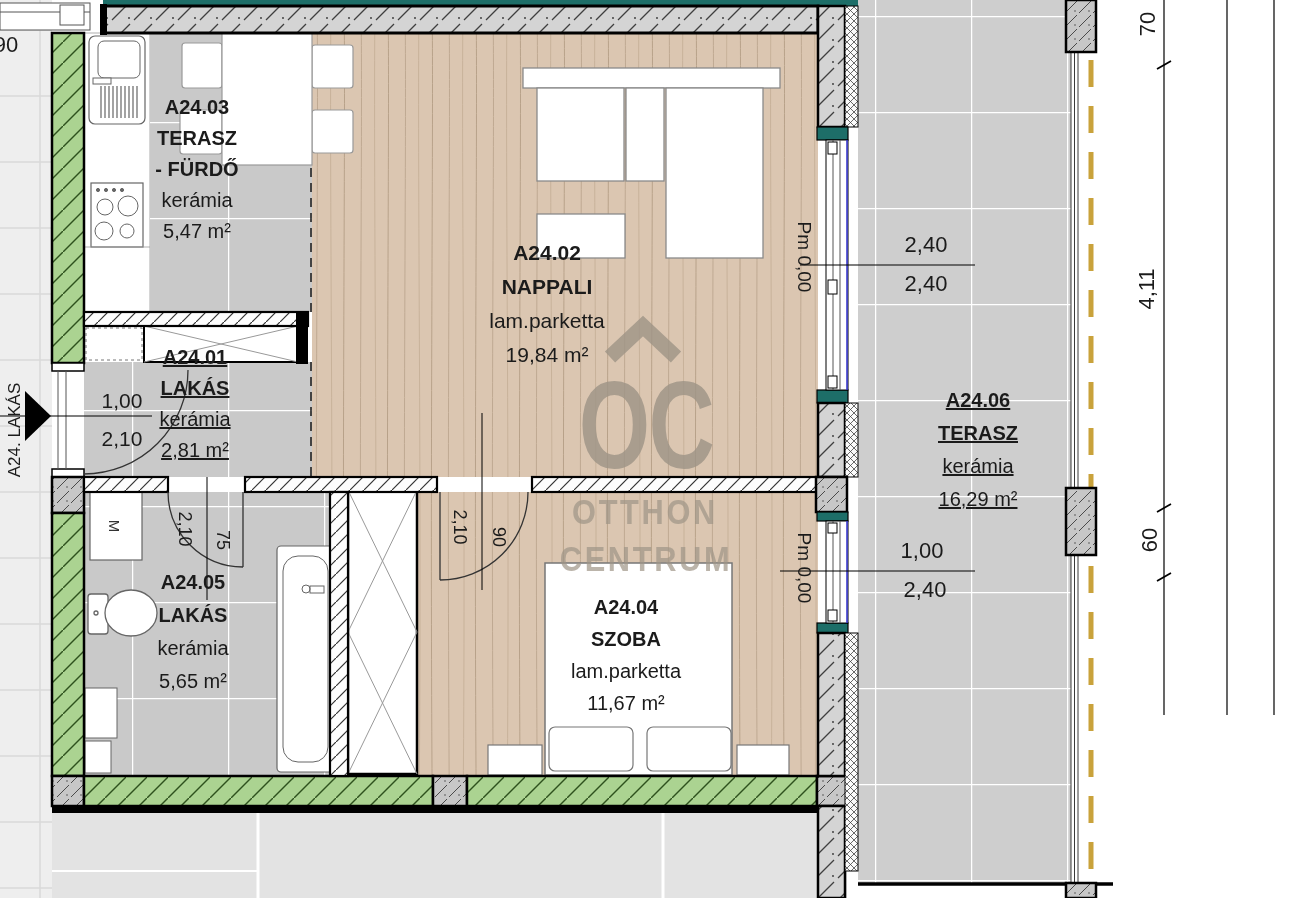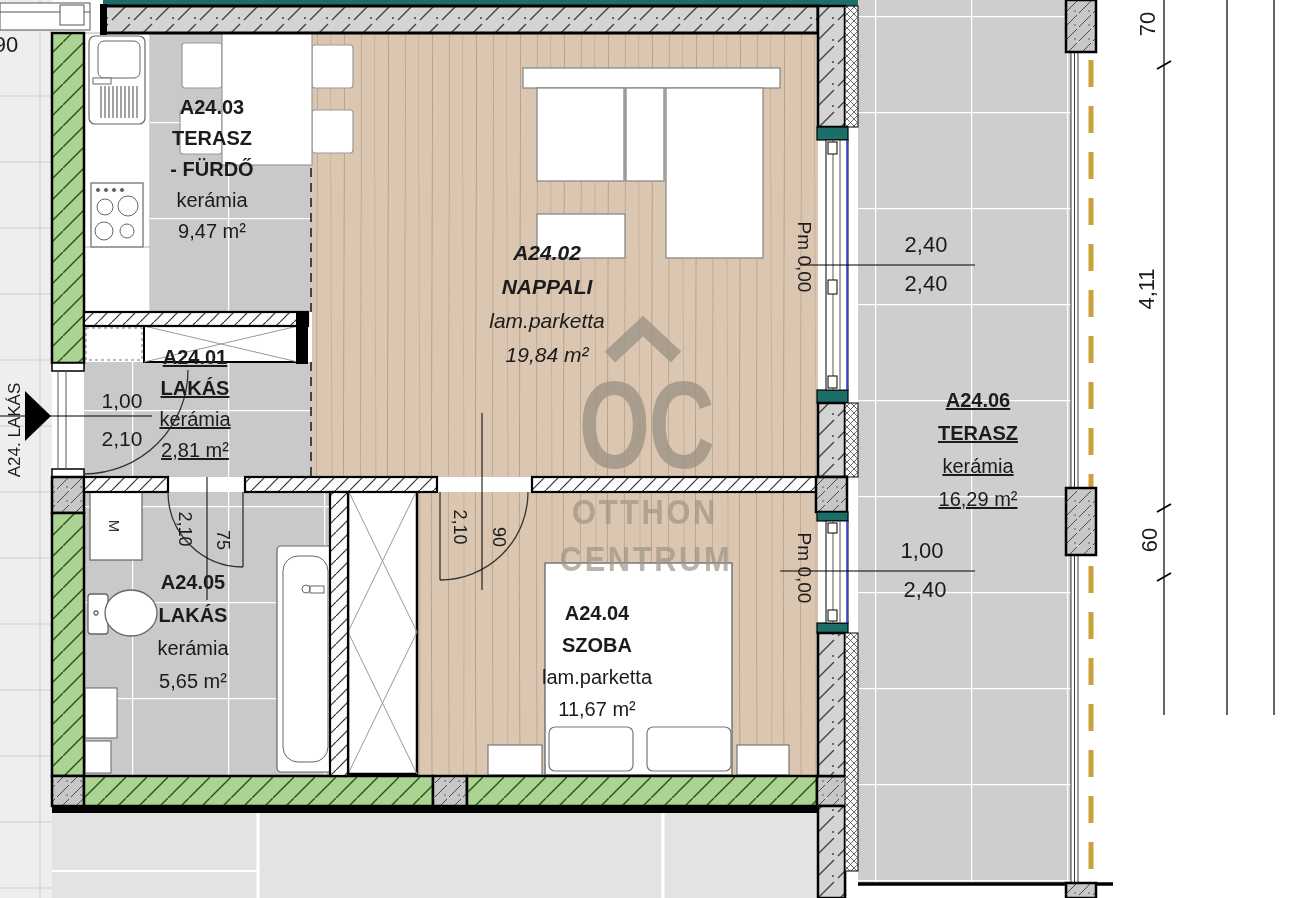--- a/index.html
+++ b/index.html
@@ -247,46 +247,46 @@
     <line x1="1157" y1="512" x2="1171" y2="504" stroke-width="1.7"></line>
     <line x1="1157" y1="581" x2="1171" y2="573" stroke-width="1.7"></line>
     <polygon points="25,391 51,416 25,441" fill="#000" stroke="none"></polygon>
   </g>
 </svg>
 
   <div class="lbl wm" id="wm-logo" style="left:646px;top:425px;">OC</div>
   <div class="lbl wm-sub" style="left:645px;top:512px;font-weight:bold;">OTTHON</div>
   <div class="lbl wm-sub" style="left:646px;top:559px;font-weight:bold;">CENTRUM</div>
 
-  <div class="lbl room" style="left:197px;top:92px;margin-left:15px;">
+  <div class="lbl room" style="left:197px;top:92px;">
     <span class="b">A24.03</span>
     <span class="b">TERASZ</span>
     <span class="b">- FÜRDŐ</span>
     <span>kerámia</span>
-    <span>9,47 m²</span>
-  </div>
-  <div class="lbl room" style="left:547px;top:236px;line-height:34px;font-size:21px;font-style:italic;">
+    <span>5,47 m²</span>
+  </div>
+  <div class="lbl room" style="left:547px;top:236px;line-height:34px;font-size:21px;">
     <span class="b">A24.02</span>
     <span class="b">NAPPALI</span>
     <span>lam.parketta</span>
     <span>19,84 m²</span>
   </div>
   <div class="lbl room" style="left:195px;top:342px;text-decoration:underline;">
     <span class="b">A24.01</span>
     <span class="b">LAKÁS</span>
     <span>kerámia</span>
     <span>2,81 m²</span>
   </div>
   <div class="lbl room" style="left:193px;top:566px;line-height:33px;">
     <span class="b">A24.05</span>
     <span class="b">LAKÁS</span>
     <span>kerámia</span>
     <span>5,65 m²</span>
   </div>
-  <div class="lbl room" style="left:597px;top:591px;line-height:32px;margin-top:6px;">
+  <div class="lbl room" style="left:626px;top:591px;line-height:32px;">
     <span class="b">A24.04</span>
     <span class="b">SZOBA</span>
     <span>lam.parketta</span>
     <span>11,67 m²</span>
   </div>
   <div class="lbl room" style="left:978px;top:384px;line-height:33px;text-decoration:underline;">
     <span class="b">A24.06</span>
     <span class="b">TERASZ</span>
     <span>kerámia</span>
     <span>16,29 m²</span>

